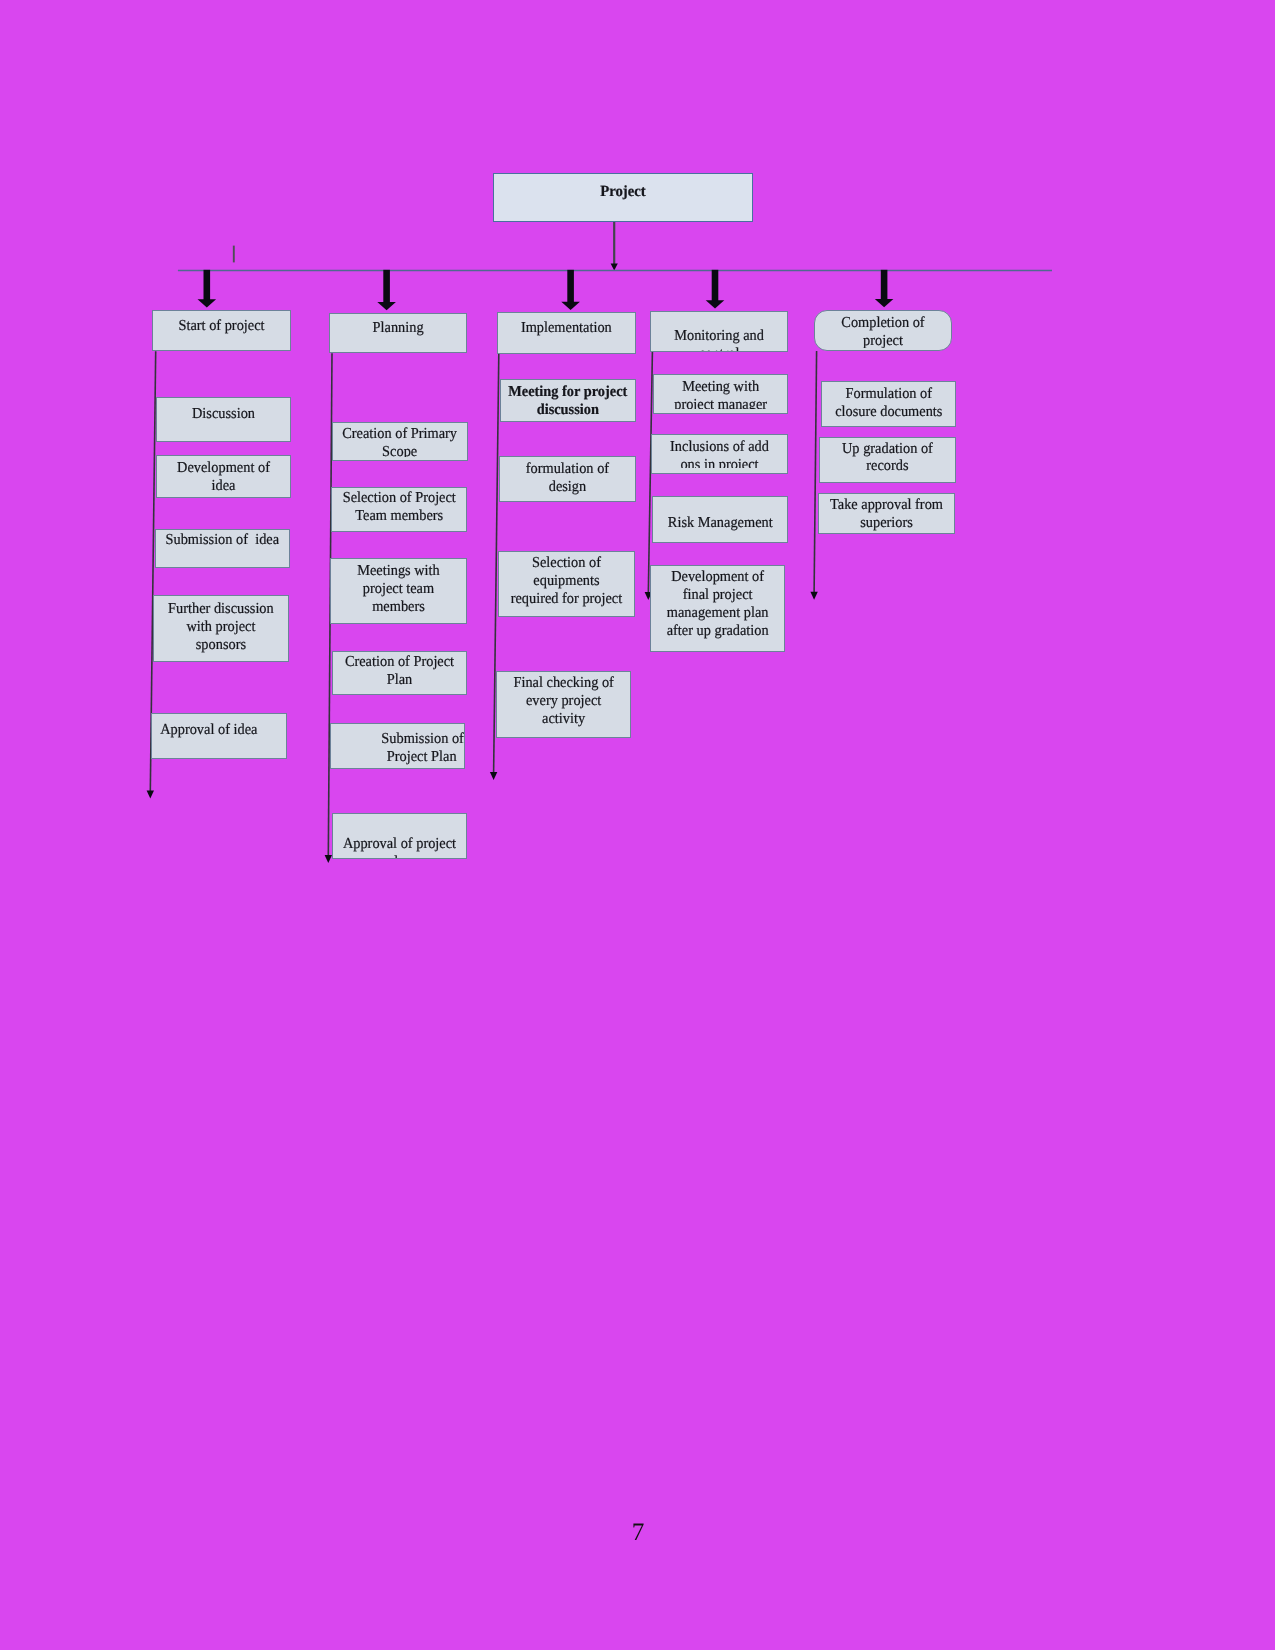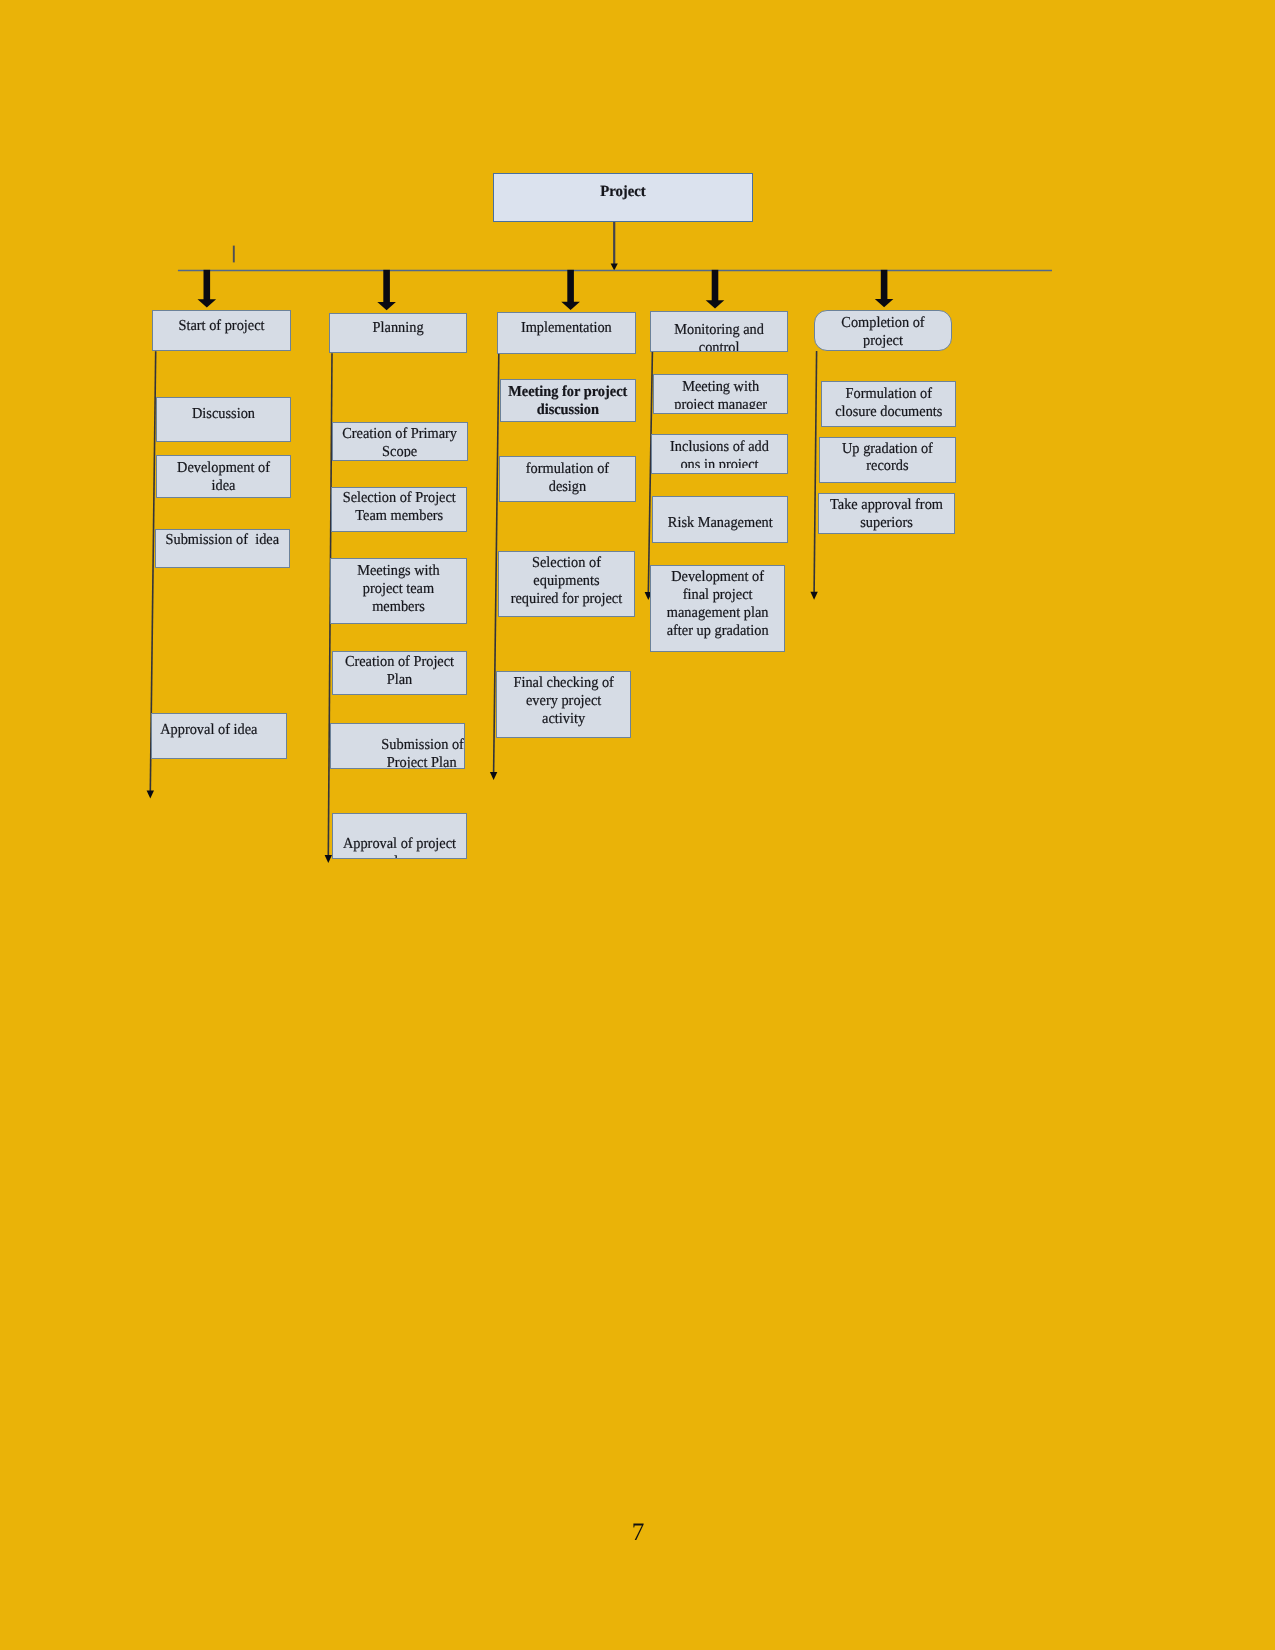--- a/index.html
+++ b/index.html
@@ -1,20 +1,20 @@
 <!DOCTYPE html>
 <html><head>
 <meta charset="utf-8">
 <title>Project work breakdown flow chart</title>
 <style>
   html,body{margin:0;padding:0;background:#ffffff;}
   body{width:1275px;height:1650px;position:relative;overflow:hidden;
        font-family:"Liberation Serif",serif;color:#14141c;
        -webkit-font-smoothing:antialiased;text-rendering:geometricPrecision;}
-  #sheet{position:absolute;left:0;top:0;width:1275px;height:1650px;background:#eab308;}
+  #sheet{position:absolute;left:0;top:0;width:1275px;height:1650px;background:#d946ef;}
   svg#connectors{position:absolute;left:0;top:0;pointer-events:none;}
   .box{position:absolute;background:#d6dce5;border:1px solid #6c8299;
        box-sizing:border-box;text-align:center;overflow:hidden;
        font-size:15.2px;line-height:17.9px;color:#15161c;}
   .box .t{display:block;white-space:pre;box-sizing:border-box;}
   .box .ln{display:block;transform:scaleX(0.945);transform-origin:50% 50%;
             -webkit-text-stroke:0.22px #15161c;}
   .root-box{background:#dbe2ee;border-color:#49709e;}
   .root-box .t{font-weight:bold;}
   #pageno{position:absolute;left:608px;top:1518px;width:60px;text-align:center;
@@ -80,61 +80,64 @@
     </div>
 <div class="box step-box" style="left:155.8px;top:397.3px;width:135.0px;height:45.1px;">
       <div class="t" style="padding-top:7.12px;"><span class="ln">Discussion</span></div>
     </div>
 <div class="box step-box" style="left:156.0px;top:455.1px;width:135.0px;height:42.5px;">
       <div class="t" style="padding-top:2.52px;"><span class="ln">Development of</span><span class="ln">idea</span></div>
     </div>
 <div class="box step-box" style="left:155.0px;top:528.9px;width:134.6px;height:39.6px;">
       <div class="t" style="padding-top:1.52px;"><span class="ln">Submission of  idea</span></div>
     </div>
+<div class="box step-box" style="left:153.0px;top:595.0px;width:135.8px;height:66.5px;">
+      <div class="t" style="padding-top:3.72px;"><span class="ln">Further discussion</span><span class="ln">with project</span><span class="ln">sponsors</span></div>
+    </div>
 <div class="box step-box" style="left:151.2px;top:713.1px;width:135.6px;height:46.3px;">
       <div class="t" style="padding-top:7.02px;position:relative;left:-9.9px;"><span class="ln">Approval of idea</span></div>
     </div>
 <div class="box phase-box" style="left:328.6px;top:312.6px;width:138.2px;height:40.6px;">
       <div class="t" style="padding-top:5.62px;"><span class="ln">Planning</span></div>
     </div>
 <div class="box step-box" style="left:332.3px;top:421.8px;width:135.3px;height:39.4px;">
       <div class="t" style="padding-top:2.52px;height:34.2px;overflow:hidden;"><span class="ln">Creation of Primary</span><span class="ln">Scope</span></div>
     </div>
 <div class="box step-box" style="left:330.5px;top:486.5px;width:136.5px;height:45.6px;">
       <div class="t" style="padding-top:1.32px;"><span class="ln">Selection of Project</span><span class="ln">Team members</span></div>
     </div>
 <div class="box step-box" style="left:330.0px;top:558.2px;width:137.0px;height:66.0px;">
       <div class="t" style="padding-top:3.02px;"><span class="ln">Meetings with</span><span class="ln">project team</span><span class="ln">members</span></div>
     </div>
 <div class="box step-box" style="left:332.0px;top:651.1px;width:135.0px;height:44.4px;">
       <div class="t" style="padding-top:0.72px;"><span class="ln">Creation of Project</span><span class="ln">Plan</span></div>
     </div>
 <div class="box step-box" style="left:330.0px;top:722.6px;width:135.4px;height:46.4px;">
-      <div class="t" style="padding-top:12px;margin-left:48px;"><span class="ln">Submission of</span><span class="ln">Project Plan</span></div>
+      <div class="t" style="padding-top:6px;margin-left:48px;"><span class="ln">Submission of</span><span class="ln">Project Plan</span></div>
     </div>
 <div class="box step-box" style="left:332.0px;top:812.9px;width:135.0px;height:46.1px;">
       <div class="t" style="padding-top:21px;"><span class="ln">Approval of project</span><span class="ln">plan</span></div>
     </div>
 <div class="box phase-box" style="left:496.9px;top:312.3px;width:138.7px;height:41.4px;">
       <div class="t" style="padding-top:5.92px;"><span class="ln">Implementation</span></div>
     </div>
 <div class="box step-box" style="left:500.3px;top:378.7px;width:135.6px;height:43.5px;font-weight:bold;">
       <div class="t" style="padding-top:3.02px;"><span class="ln">Meeting for project</span><span class="ln">discussion</span></div>
     </div>
 <div class="box step-box" style="left:499.0px;top:456.4px;width:136.9px;height:45.6px;">
       <div class="t" style="padding-top:2.82px;"><span class="ln">formulation of</span><span class="ln">design</span></div>
     </div>
 <div class="box step-box" style="left:498.0px;top:550.5px;width:136.9px;height:66.0px;">
       <div class="t" style="padding-top:2.72px;"><span class="ln">Selection of</span><span class="ln">equipments</span><span class="ln">required for project</span></div>
     </div>
 <div class="box step-box" style="left:496.0px;top:671.1px;width:135.3px;height:66.6px;">
       <div class="t" style="padding-top:2.12px;"><span class="ln">Final checking of</span><span class="ln">every project</span><span class="ln">activity</span></div>
     </div>
 <div class="box phase-box" style="left:649.8px;top:310.9px;width:138.2px;height:40.9px;">
-      <div class="t" style="padding-top:9px;"><span class="ln">Monitoring and</span><span class="ln">control</span></div>
+      <div class="t" style="padding-top:15px;"><span class="ln">Monitoring and</span><span class="ln">control</span></div>
     </div>
 <div class="box step-box" style="left:652.5px;top:373.8px;width:135.3px;height:40.0px;">
       <div class="t" style="padding-top:3.02px;height:33.9px;overflow:hidden;"><span class="ln">Meeting with</span><span class="ln">project manager</span></div>
     </div>
 <div class="box step-box" style="left:651.0px;top:434.0px;width:137.0px;height:40.4px;">
       <div class="t" style="padding-top:3.02px;height:33.4px;overflow:hidden;"><span class="ln">Inclusions of add</span><span class="ln">ons in project</span></div>
     </div>
 <div class="box step-box" style="left:651.5px;top:495.9px;width:136.5px;height:47.0px;">
       <div class="t" style="padding-top:17px;"><span class="ln">Risk Management</span></div>
     </div>

